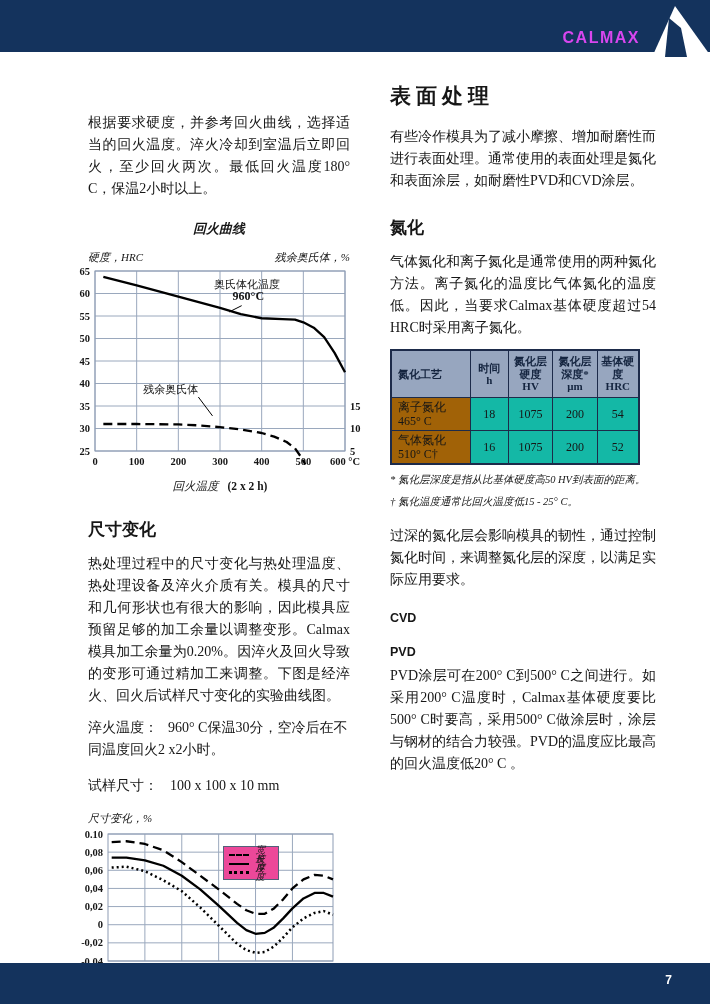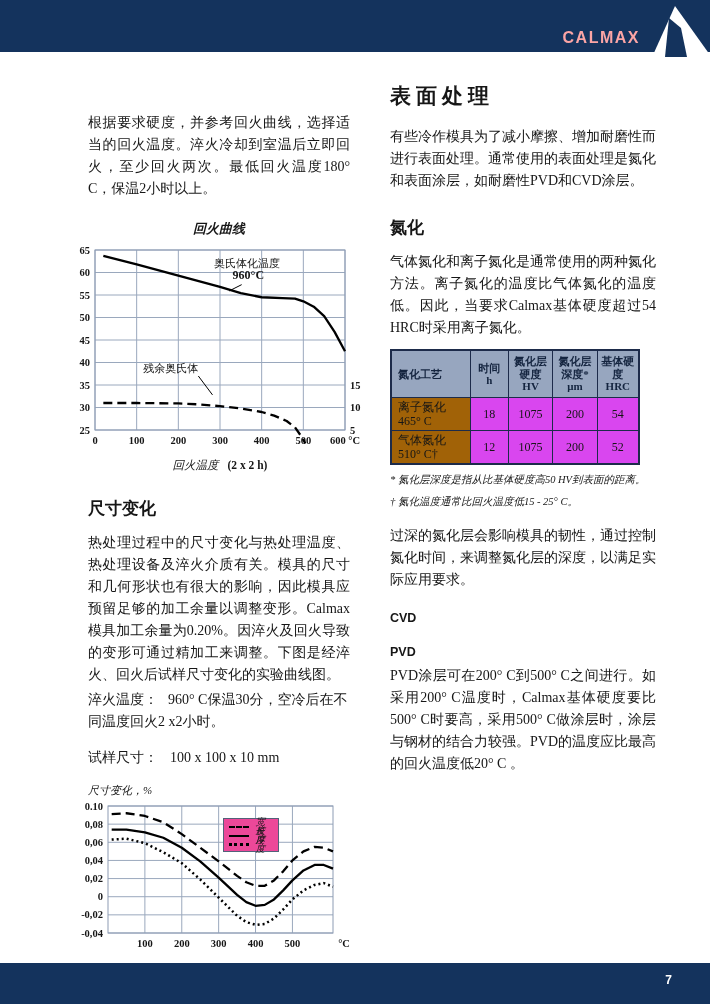--- a/index.html
+++ b/index.html
@@ -1,20 +1,20 @@
 <!DOCTYPE html>
 <html><head>
 <meta charset="utf-8">
 <style>
   html,body{margin:0;padding:0;background:#fff;overflow:hidden;}
   .page{position:relative;width:710px;height:1004px;background:#fff;
         font-family:"Liberation Serif","DejaVu Serif",serif;color:#161616;}
   
   .topbar{position:absolute;left:0;top:0;width:710px;height:52px;background:#14335d;}
-  .brand{position:absolute;right:70px;top:29px;color:#fca5a5;font-family:"Liberation Sans","DejaVu Sans",sans-serif;
+  .brand{position:absolute;right:70px;top:29px;color:#d946ef;font-family:"Liberation Sans","DejaVu Sans",sans-serif;
          font-weight:bold;font-size:16px;letter-spacing:1.5px;}
   .logo{position:absolute;right:0;top:4px;width:58px;height:53px;}
   .botbar{position:absolute;left:0;top:963px;width:710px;height:41px;background:#14335d;}
   .pageno{position:absolute;right:38px;top:10px;color:#fff;font-family:"Liberation Sans",sans-serif;
           font-weight:bold;font-size:12px;}
   
   .col-left{position:absolute;left:88px;top:112px;width:262px;}
   .col-right{position:absolute;left:390px;top:82px;width:266px;}
   h1.sec{font-size:21px;font-weight:bold;letter-spacing:5px;margin:0 0 16px 0;}
   h2.sec{font-size:17px;font-weight:bold;margin:0 0 12px 0;}
@@ -43,26 +43,26 @@
   .legend-line{width:22px;border-top:2px solid #000;margin-right:6px;}
   .legend-line.dashed{border-top-style:dashed;}
   .legend-line.dotted{border-top-style:dotted;border-top-width:3px;}
   .legend-label{font-size:9.5px;font-style:italic;line-height:9px;}
   
   table.nit{border-collapse:collapse;margin-top:10px;font-size:12px;width:250px;
             border:2px solid #1d2b4a;}
   table.nit th,table.nit td{border:1px solid #1d2b4a;text-align:center;vertical-align:middle;
             white-space:pre-line;padding:2px 2px;}
   table.nit th{background:#97a6bf;font-weight:bold;font-size:11px;line-height:12.5px;height:42px;color:#14243f;}
-  table.nit td{background:#d946ef;height:28px;}
+  table.nit td{background:#14b8a6;height:28px;}
   table.nit .col0{text-align:left;padding-left:6px;width:84px;}
   table.nit td.col0{background:#a16207;font-size:12px;line-height:14px;}
   table.nit .c1{width:40px;} table.nit .c2{width:44px;} table.nit .c3{width:46px;} table.nit .c4{width:40px;}
   .footnote{font-size:10.5px;font-style:italic;line-height:15px;margin:7px 0 0 0;}
-  .quench{font-size:14px;line-height:22px;margin-top:3px;}
+  .quench{font-size:14px;line-height:22px;margin-top:10px;}
   .quench .lbl{margin-right:10px;}
   .spec{font-size:14px;line-height:22px;margin-top:6px;}
   .spec .lbl{margin-right:12px;}
 </style>
 </head>
 <body>
 
 <div class="page">
 
   <div class="topbar">
@@ -72,20 +72,24 @@
       <polygon points="17,14 29,24 35,53 13,53" fill="#14335d"></polygon>
     </svg>
   </div>
 
   <div class="col-left">
     <p class="body">根据要求硬度，并参考回火曲线，选择适当的回火温度。淬火冷却到室温后立即回火，至少回火两次。最低回火温度180° C，保温2小时以上。</p>
 
     <div class="chart-caption">回火曲线</div>
 
     <div>
+      <div class="axis-row">
+        <span>硬度，HRC</span>
+        <span>残余奥氏体，%</span>
+      </div>
       <div class="plot" style="margin-left:7px;width:250px;height:180px;">
           <svg width="250" height="180">
             <line x1="0" y1="180" x2="250" y2="180" class="grid"></line>
             <text x="-5" y="183.5" text-anchor="end" class="tick">25</text>
             <line x1="0" y1="157.5" x2="250" y2="157.5" class="grid"></line>
             <text x="-5" y="161" text-anchor="end" class="tick">30</text>
             <line x1="0" y1="135" x2="250" y2="135" class="grid"></line>
             <text x="-5" y="138.5" text-anchor="end" class="tick">35</text>
             <line x1="0" y1="112.5" x2="250" y2="112.5" class="grid"></line>
             <text x="-5" y="116" text-anchor="end" class="tick">40</text>
@@ -227,21 +231,21 @@
             <td class="col0">离子氮化
 465° C</td>
             <td class="c1">18</td>
             <td class="c2">1075</td>
             <td class="c3">200</td>
             <td class="c4">54</td>
           </tr>
           <tr>
             <td class="col0">气体氮化
 510° C†</td>
-            <td class="c1">12</td>
+            <td class="c1">16</td>
             <td class="c2">1075</td>
             <td class="c3">200</td>
             <td class="c4">52</td>
           </tr>
         </tbody>
       </table>
 
     <p class="footnote">* 氮化层深度是指从比基体硬度高50 HV到表面的距离。</p>
     <p class="footnote">† 氮化温度通常比回火温度低15 - 25° C。</p>
 

